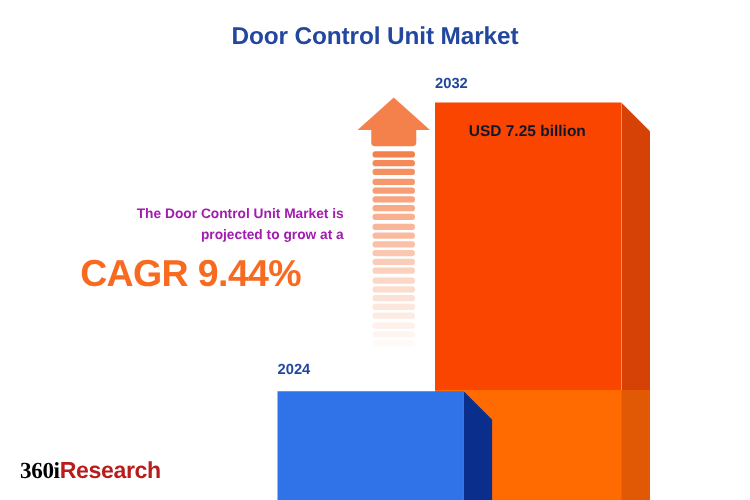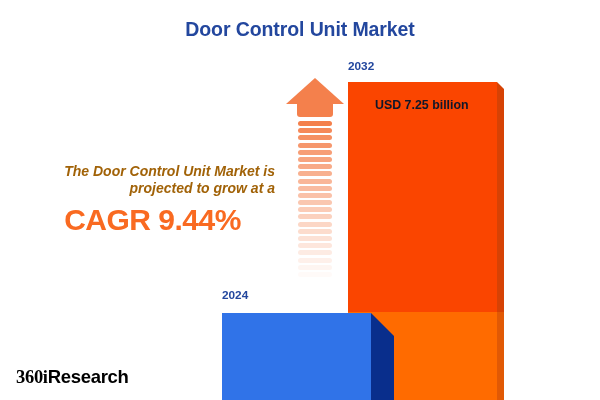--- a/index.html
+++ b/index.html
@@ -12,20 +12,21 @@
     background: #ffffff;
     font-family: "Liberation Sans", sans-serif;
     overflow: hidden;
   }
   #infographic {
     position: relative;
     width: 504px;
     height: 400px;
     background: #ffffff;
     overflow: hidden;
+    padding-left: 48px;
   }
 
   
   .chart-title {
     position: absolute;
     top: 18px;
     left: 0;
     width: 600px;
     text-align: center;
     font-size: 19.5px;
@@ -36,26 +37,25 @@
 
   
   .cagr-block {
     position: absolute;
     left: 30px;
     top: 163px;
     width: 255px;
     text-align: right;
   }
   .cagr-lead {
-    font-size: 14px;
-    font-weight: bold;
-    color: #a16207;
+    font-size: 11px;
+    font-weight: bold;
+    color: #a21caf;
     line-height: 17px;
     padding-right: 10px;
-    font-style: italic;
   }
   .cagr-value {
     margin-top: 6px;
     font-size: 30px;
     font-weight: bold;
     color: #f96a21;
     letter-spacing: -0.5px;
     padding-right: 10px;
     text-align: center;
   }
@@ -189,21 +189,21 @@
   
   .logo {
     position: absolute;
     left: 16px;
     bottom: 12px;
     font-size: 18.5px;
     font-weight: bold;
     letter-spacing: -0.3px;
   }
   .logo-360i { color: #000000; font-family: Liberation Serif, serif; }
-  .logo-research { color: #000000; }
+  .logo-research { color: #b91c1c; }
 </style>
 </head>
 <body>
 
 <div id="infographic">
 
   <div class="chart-title">Door Control Unit Market</div>
 
   <div class="cagr-block">
     <div class="cagr-lead">

